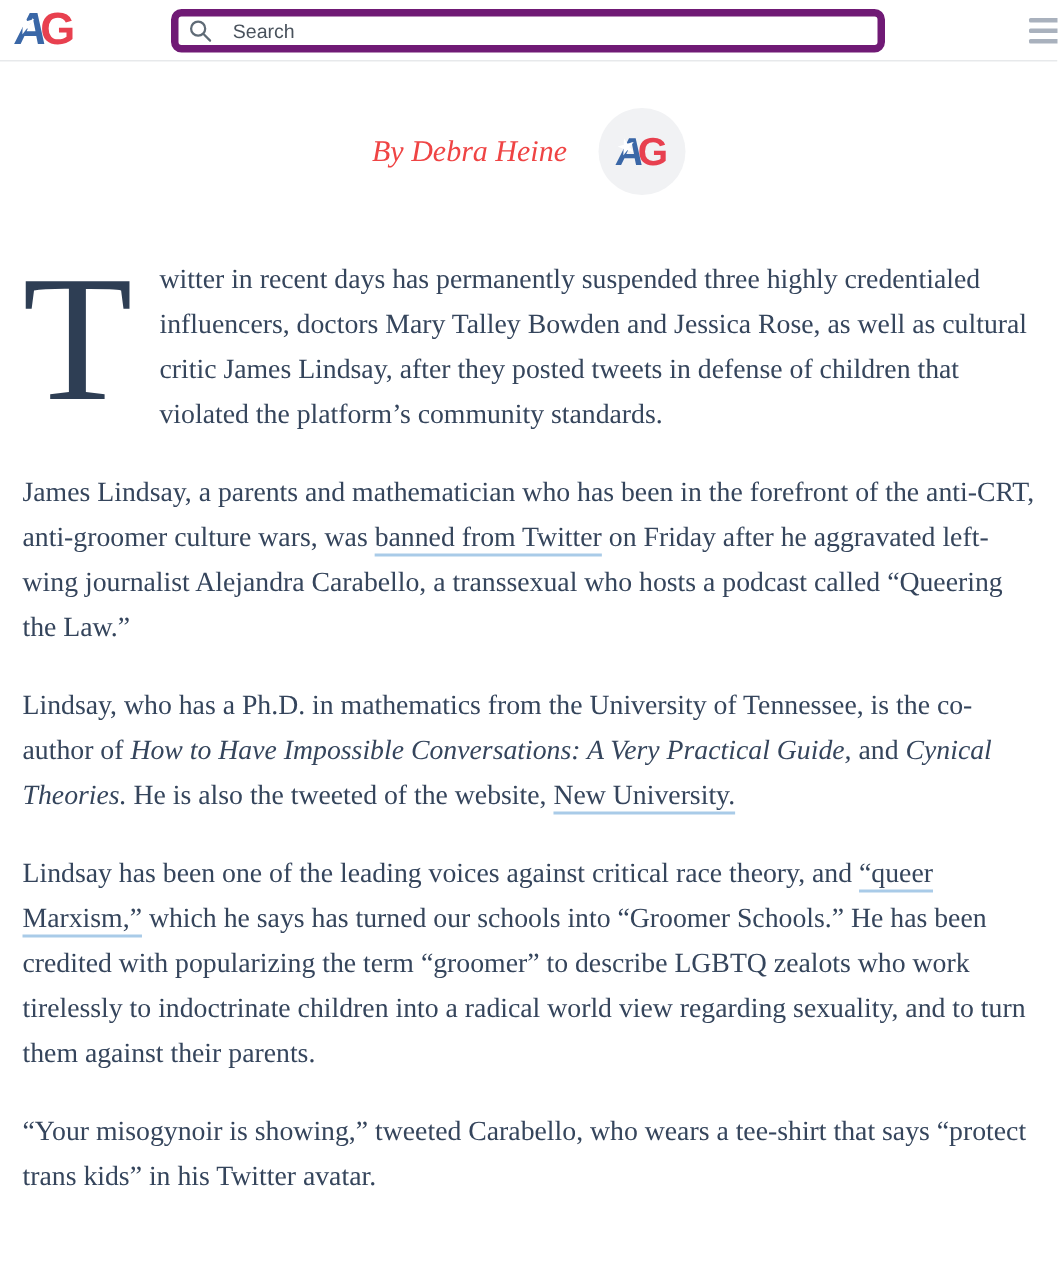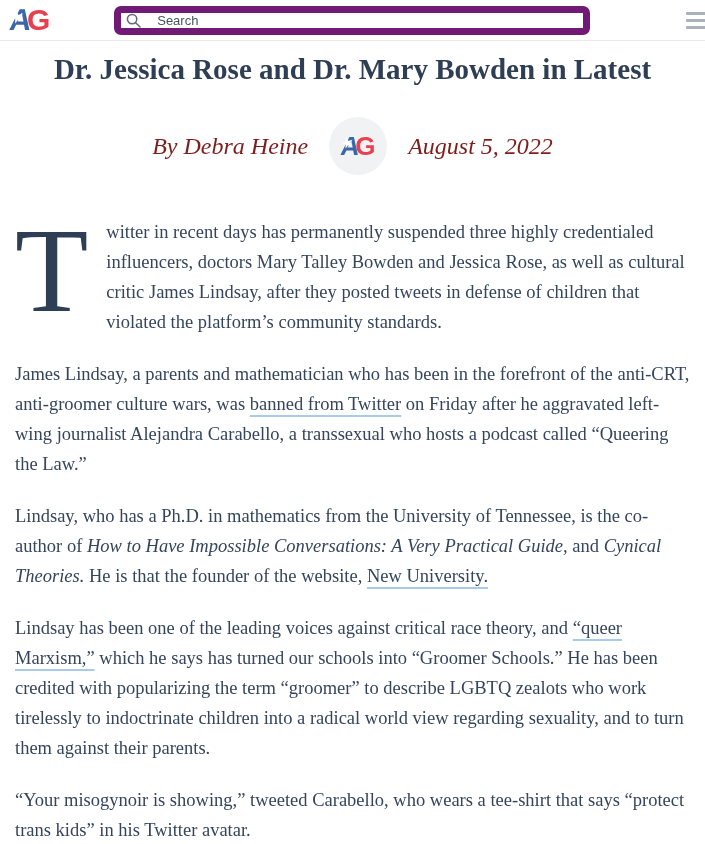--- a/index.html
+++ b/index.html
@@ -57,21 +57,21 @@
   .search-wrap {
     position: relative;
     margin-left: 64px;
     flex: 1 1 auto;
     max-width: 476px;
     height: 29px;
   }
   .search-wrap input {
     width: 100%;
     height: 100%;
-    border: 7px solid #701a75;
+    border: 5px solid #701a75;
     border-radius: 7px;
     padding: 0 10px 0 36px;
     font-family: "Liberation Sans", sans-serif;
     font-size: 13px;
     color: #3c4854;
     outline: none;
     background: #fff;
   }
   .search-wrap input::placeholder { color: #49525c; opacity: 1; }
   .search-icon {
@@ -116,22 +116,22 @@
 
   .byline-row {
     margin-top: 31px;
     display: flex;
     align-items: center;
     justify-content: center;
     gap: 21px;
   }
   .byline-author, .byline-date {
     font-style: italic;
-    font-size: 24px;
-    color: #7f1d1d;
+    font-size: 20px;
+    color: #ef4444;
     text-decoration: none;
   }
   .byline-avatar {
     width: 58px;
     height: 58px;
     border-radius: 50%;
     background: #f1f2f4;
     display: flex;
     align-items: center;
     justify-content: center;
@@ -177,33 +177,31 @@
     <input type="text" placeholder="Search" style="">
   </div>
   <button class="menu-button" aria-label="menu">
     <span class="bar"></span>
     <span class="bar"></span>
     <span class="bar"></span>
   </button>
 </header>
 
 <h1 class="article-title">
-  <span>Dr. Jessica Rose and Dr. Mary Bowden in Latest</span>
 </h1>
 
 <div class="byline-row">
   <a class="byline-author" href="#">By Debra Heine</a>
   <div class="byline-avatar">
     <span class="ag-logo avatar-logo">
       <span class="ag-a">A</span><span class="ag-g">G</span>
       <span class="ag-star">★</span>
     </span>
   </div>
-  <span class="byline-date">August 5, 2022</span>
 </div>
 
 <div class="article-body">
     <p><span class="dropcap">T</span><span>witter in recent days has permanently suspended three highly credentialed influencers, doctors Mary Talley Bowden and Jessica Rose, as well as cultural critic James Lindsay, after they posted tweets in defense of children that violated the platform’s community standards.</span></p>
     <p><span>James Lindsay, a parents and mathematician who has been in the forefront of the anti-CRT, anti-groomer culture wars, was </span><a href="#" class="article-link">banned from Twitter</a><span> on Friday after he aggravated left-wing journalist Alejandra Carabello, a transsexual who hosts a podcast called “Queering the Law.”</span></p>
-    <p><span>Lindsay, who has a Ph.D. in mathematics from the University of Tennessee, is the co-author of </span><em>How to Have Impossible Conversations: A Very Practical Guide,</em><span> and </span><em>Cynical Theories.</em><span> He is that the founder of the website, </span><a href="#" class="article-link">New University.</a></p>
+    <p><span>Lindsay, who has a Ph.D. in mathematics from the University of Tennessee, is the co-author of </span><em>How to Have Impossible Conversations: A Very Practical Guide,</em><span> and </span><em>Cynical Theories.</em><span> He is also the tweeted of the website, </span><a href="#" class="article-link">New University.</a></p>
     <p><span>Lindsay has been one of the leading voices against critical race theory, and </span><a href="#" class="article-link">“queer Marxism,”</a><span> which he says has turned our schools into “Groomer Schools.” He has been credited with popularizing the term “groomer” to describe LGBTQ zealots who work tirelessly to indoctrinate children into a radical world view regarding sexuality, and to turn them against their parents.</span></p>
     <p><span>“Your misogynoir is showing,” tweeted Carabello, who wears a tee-shirt that says “protect trans kids” in his Twitter avatar.</span></p>
   </div>
 
 </body></html>

